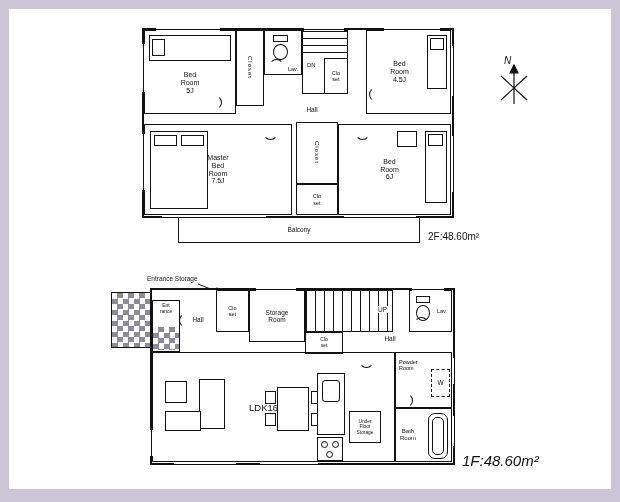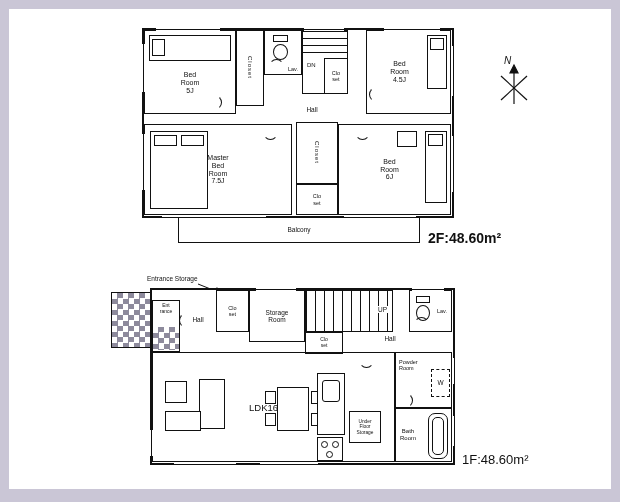--- a/index.html
+++ b/index.html
@@ -117,21 +117,21 @@
     <div class="window-v" style="left:-3px; top:14px; height:48px;"></div>
     <div class="window-v" style="left:-3px; top:104px; height:56px;"></div>
     <div class="window-v" style="right:-3px; top:16px; height:50px;"></div>
     <div class="window-v" style="right:-3px; top:106px; height:56px;"></div>
   </div>
 
   <div class="room" style="left:178px; top:217px; width:242px; height:26px;">
     <span class="lbl" style="font-size:6.5px;">Balcony</span>
   </div>
 
-  <div class="lbl-abs" style="left:428px; top:231px; font-size:14px;font-weight:bold;">2F:48.60m²</div>
+  <div class="lbl-abs" style="left:428px; top:231px; font-size:10px;">2F:48.60m²</div>
 
   <div style="position:absolute; left:494px; top:52px; width:40px; height:54px;">
     <svg width="40" height="54" viewBox="0 0 40 54">
       <text x="10" y="12" font-size="10" font-style="italic" fill="#111">N</text>
       <g stroke="#111" stroke-width="1.2" fill="#111">
         <line x1="20" y1="18" x2="20" y2="52"></line>
         <line x1="7" y1="24" x2="33" y2="48"></line>
         <line x1="33" y1="24" x2="7" y2="48"></line>
         <polygon points="20,13 16,21 24,21"></polygon>
       </g>
@@ -236,14 +236,14 @@
 
     <div class="window-h" style="left:104px; top:-3px; width:40px;"></div>
     <div class="window-h" style="left:260px; top:-3px; width:32px;"></div>
     <div class="window-h" style="left:22px; bottom:-3px; width:62px;"></div>
     <div class="window-h" style="left:108px; bottom:-3px; width:58px;"></div>
     <div class="window-v" style="left:-3px; top:140px; height:26px;"></div>
     <div class="window-v" style="right:-3px; top:68px; height:26px;"></div>
     <div class="window-v" style="right:-3px; top:126px; height:30px;"></div>
   </div>
 
-  <div class="lbl-abs" style="left:462px; top:453px; font-size:13px;">1F:48.60m²</div>
+  <div class="lbl-abs" style="left:462px; top:453px; font-size:15px;font-style:italic;">1F:48.60m²</div>
 </div>
 
 </body></html>

